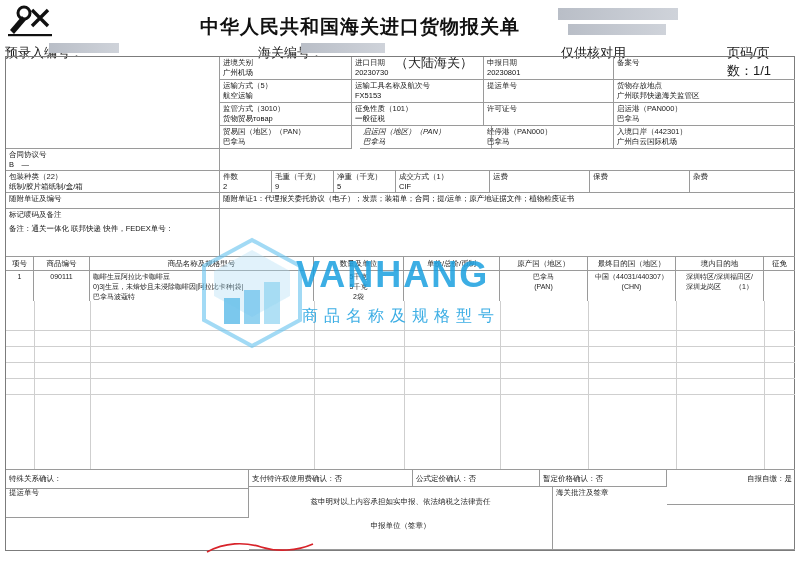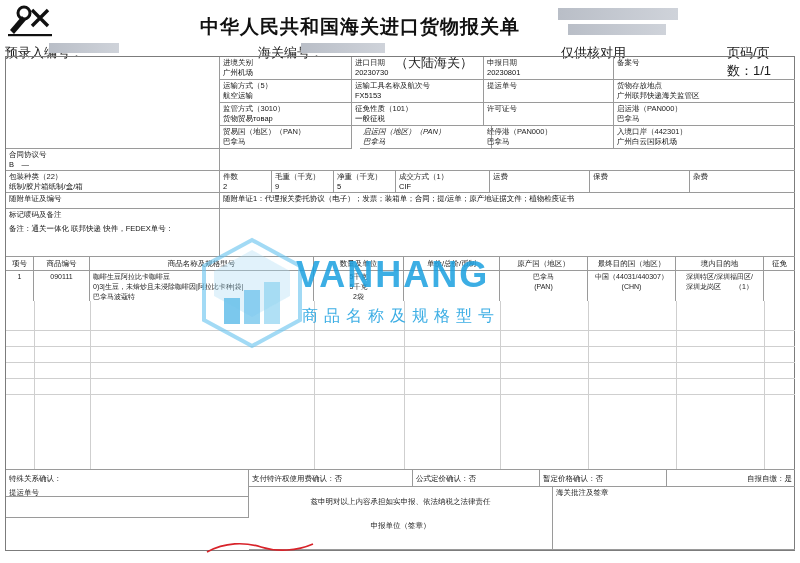--- a/index.html
+++ b/index.html
@@ -249,33 +249,33 @@
 
   <div style="position:absolute;left:34px;top:301px;width:1px;height:168px;background:#cfcfcf;"></div>
   <div style="position:absolute;left:90px;top:301px;width:1px;height:168px;background:#cfcfcf;"></div>
   <div style="position:absolute;left:314px;top:301px;width:1px;height:168px;background:#cfcfcf;"></div>
   <div style="position:absolute;left:404px;top:301px;width:1px;height:168px;background:#cfcfcf;"></div>
   <div style="position:absolute;left:500px;top:301px;width:1px;height:168px;background:#cfcfcf;"></div>
   <div style="position:absolute;left:588px;top:301px;width:1px;height:168px;background:#cfcfcf;"></div>
   <div style="position:absolute;left:676px;top:301px;width:1px;height:168px;background:#cfcfcf;"></div>
   <div style="position:absolute;left:764px;top:301px;width:1px;height:168px;background:#cfcfcf;"></div>
 
-  <div class="cell b-t b-b b-r" style="left:6px;top:469px;width:243px;height:28px;padding-top:4px;">
+  <div class="cell b-t b-b b-r" style="left:6px;top:469px;width:243px;height:20px;padding-top:4px;">
     <span class="lbl">特殊关系确认：</span><span class="val"></span>
   </div>
   <div class="cell b-t b-b b-r" style="left:249px;top:469px;width:164px;height:18px;padding-top:4px;">
     <span class="lbl">支付特许权使用费确认：</span><span class="val">否</span>
   </div>
   <div class="cell b-t b-b b-r" style="left:413px;top:469px;width:127px;height:18px;padding-top:4px;">
     <span class="lbl">公式定价确认：</span><span class="val">否</span>
   </div>
   <div class="cell b-t b-b b-r" style="left:540px;top:469px;width:127px;height:18px;padding-top:4px;">
     <span class="lbl">暂定价格确认：</span><span class="val">否</span>
   </div>
-  <div class="cell b-t b-b" style="left:667px;top:469px;width:128px;height:18px;padding-top:4px;">
+  <div class="cell b-t b-b" style="left:667px;top:469px;width:128px;height:36px;padding-top:4px;">
     <span class="lbl" style="float:right;"><span>自报自缴：</span><span class="val">是</span></span>
   </div>
 
   <div class="cell b-b b-r" style="left:6px;top:487px;width:243px;height:31px;">
     <div class="lbl">提运单号</div>
   </div>
   <div class="cell b-r b-b" style="left:249px;top:487px;width:304px;height:63px;padding-top:10px;">
     <div class="lbl ctr">兹申明对以上内容承担如实申报、依法纳税之法律责任</div>
     <div class="lbl ctr" style="margin-top:14px;">申报单位（签章）</div>
   </div>

